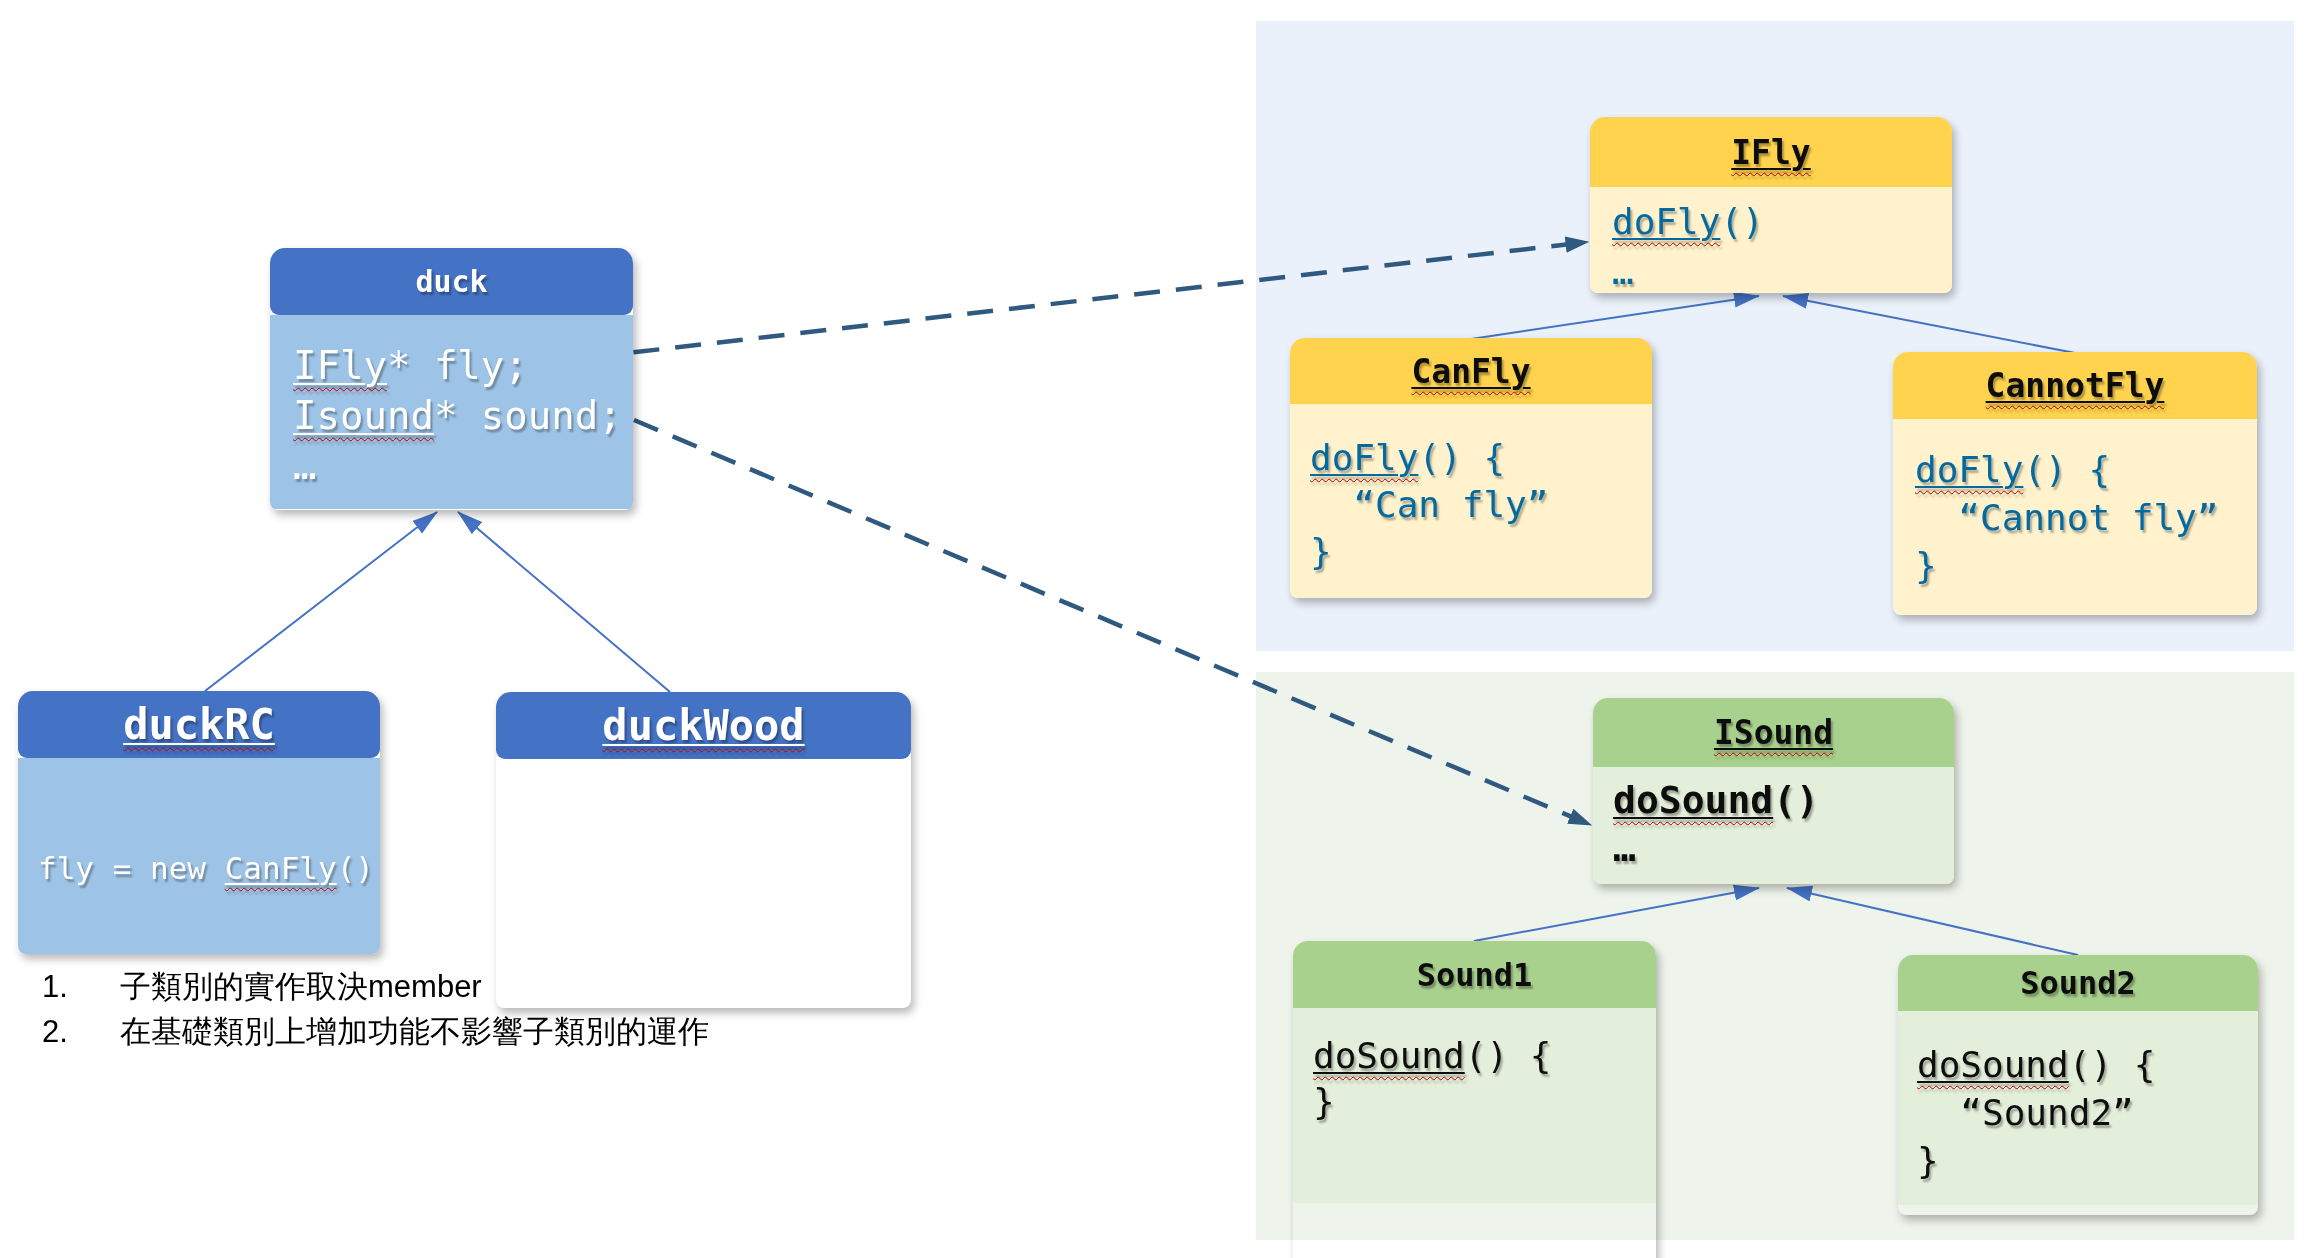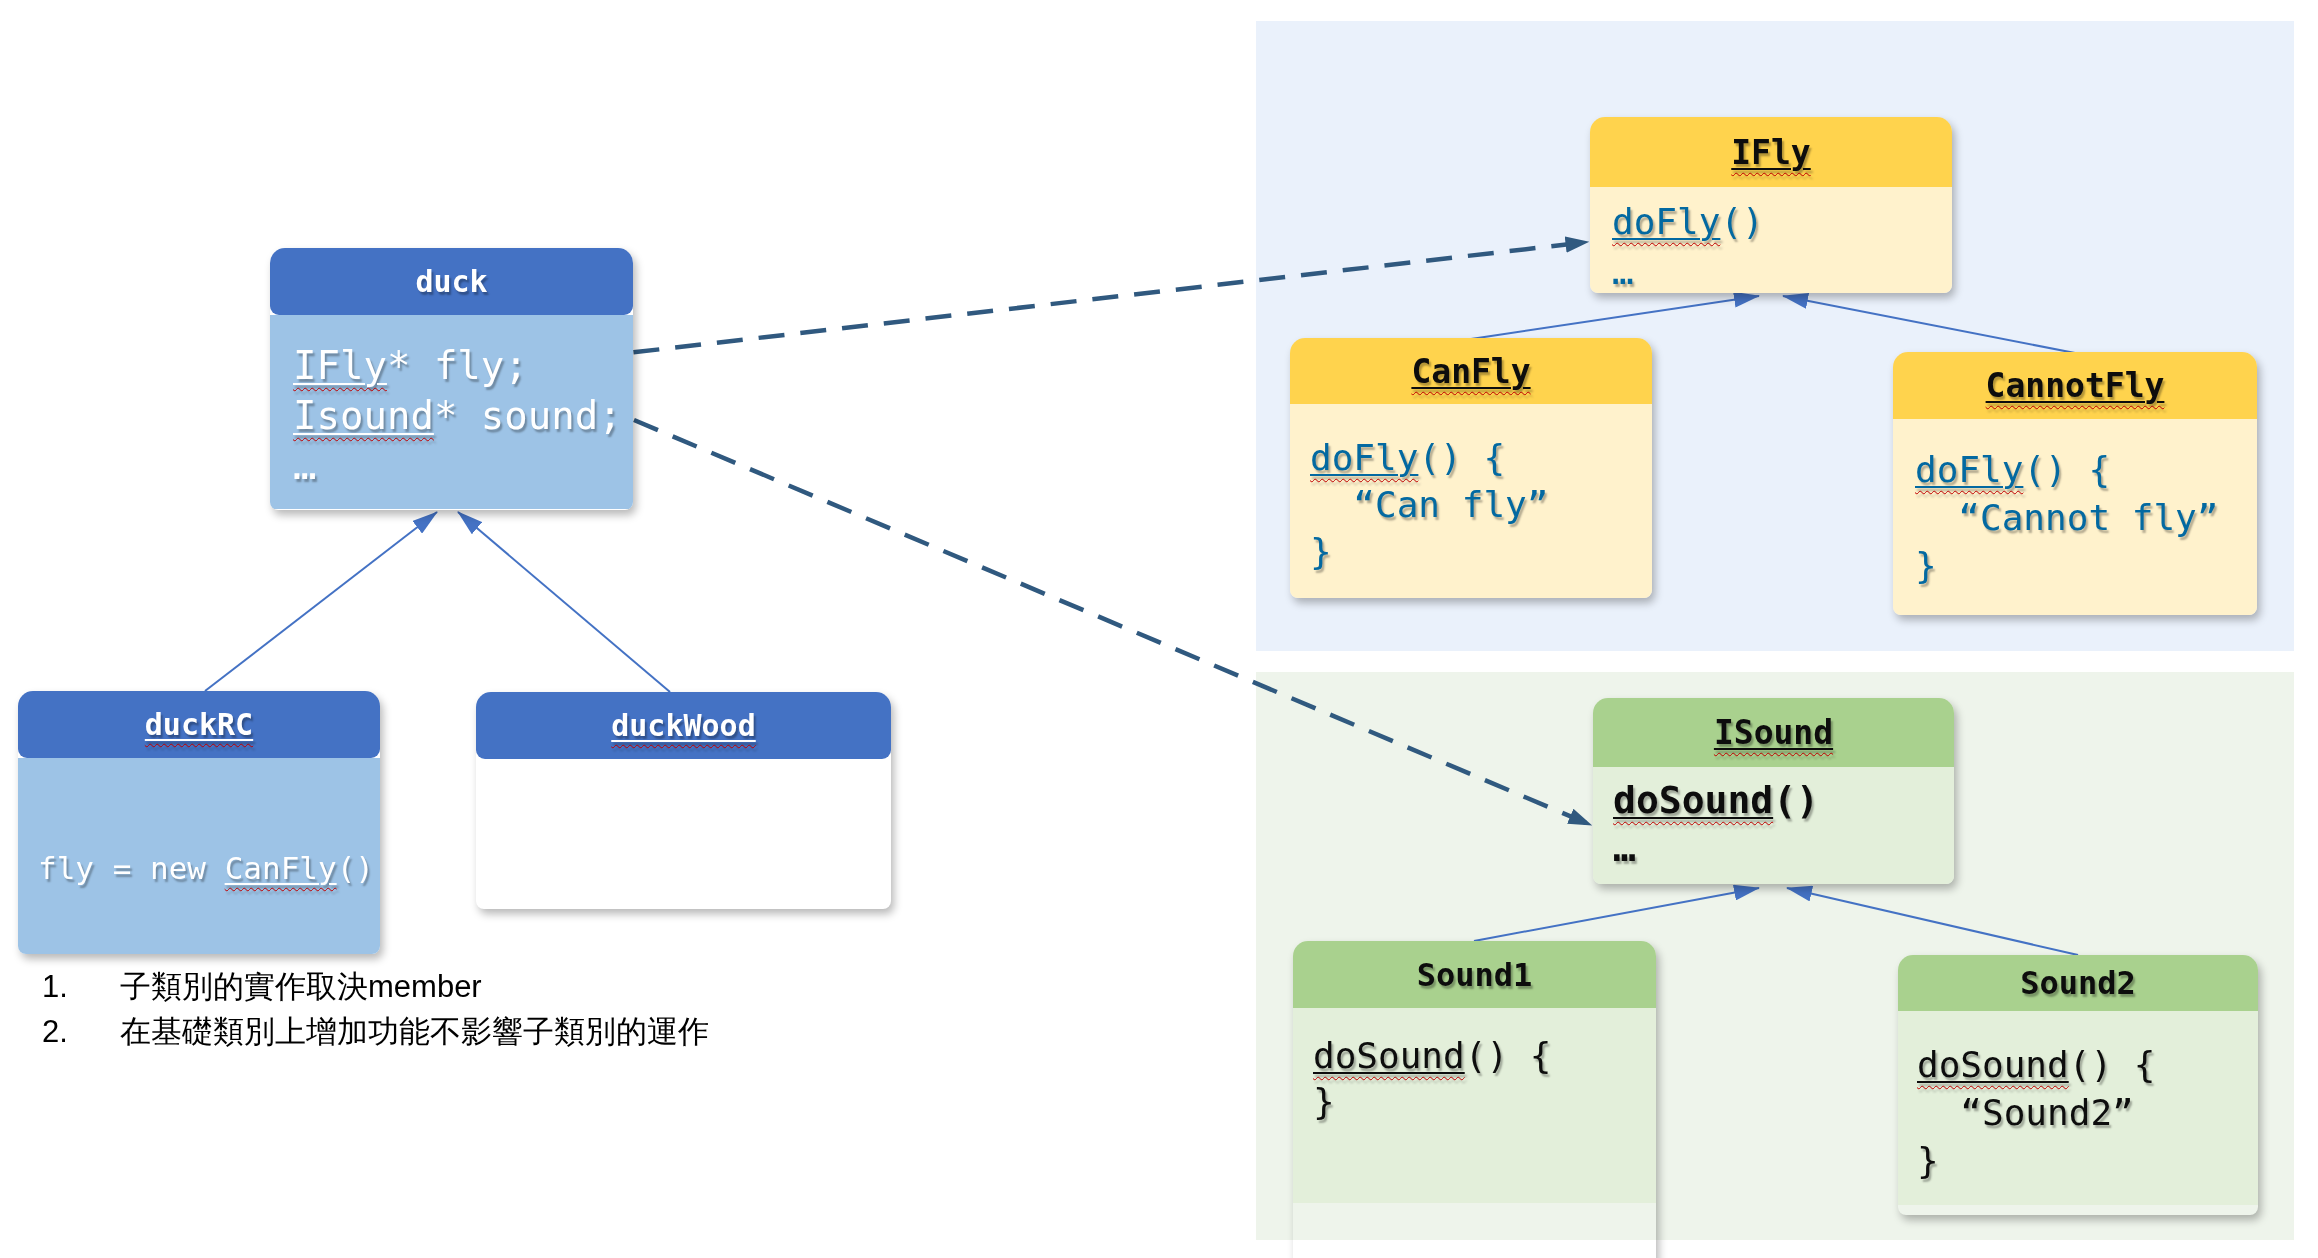--- a/index.html
+++ b/index.html
@@ -31,23 +31,23 @@
        text-decoration-thickness:2px; text-underline-offset:4px; }
   .u > span { text-decoration-line:underline; text-decoration-style:wavy; text-decoration-color:var(--squiggle);
        text-decoration-thickness:1px; text-underline-offset:8px; }
 
   #box-duck     { left:270px;  top:248px; width:363px; height:262px; }
   #box-duck .box-header { height:67px; }
   #box-duck .box-title { font-size:30px; }
   #box-duck .box-body { font-size:39px; line-height:50px; padding:26px 0 0 23px; height:168px; }
 
   #box-duckRC   { left:18px;   top:691px; width:362px; height:263px; }
-  #box-duckWood { left:476px;  top:692px; width:415px; height:217px; }
+  #box-duckWood { left:496px;  top:692px; width:415px; height:316px; }
   #box-duckRC .box-header, #box-duckWood .box-header { height:67px; }
-  #box-duckRC .box-title, #box-duckWood .box-title { font-size:30px;text-align:right; }
+  #box-duckRC .box-title, #box-duckWood .box-title { font-size:42px;text-align:right; }
   #box-duckRC .box-body, #box-duckWood .box-body { font-size:31px; height:196px;
       display:flex; align-items:center; padding:12px 0 0 20px; }
 
   #box-IFly { left:1590px; top:117px; width:362px; height:176px; }
   #box-IFly .box-header { height:70px; }
   #box-IFly .box-title { font-size:33px; }
   #box-IFly .box-body { font-size:36px; line-height:50px; padding:10px 0 0 22px; height:96px; }
 
   #box-CanFly    { left:1290px; top:338px; width:362px; height:260px; }
   #box-CannotFly { left:1893px; top:352px; width:364px; height:263px; }

